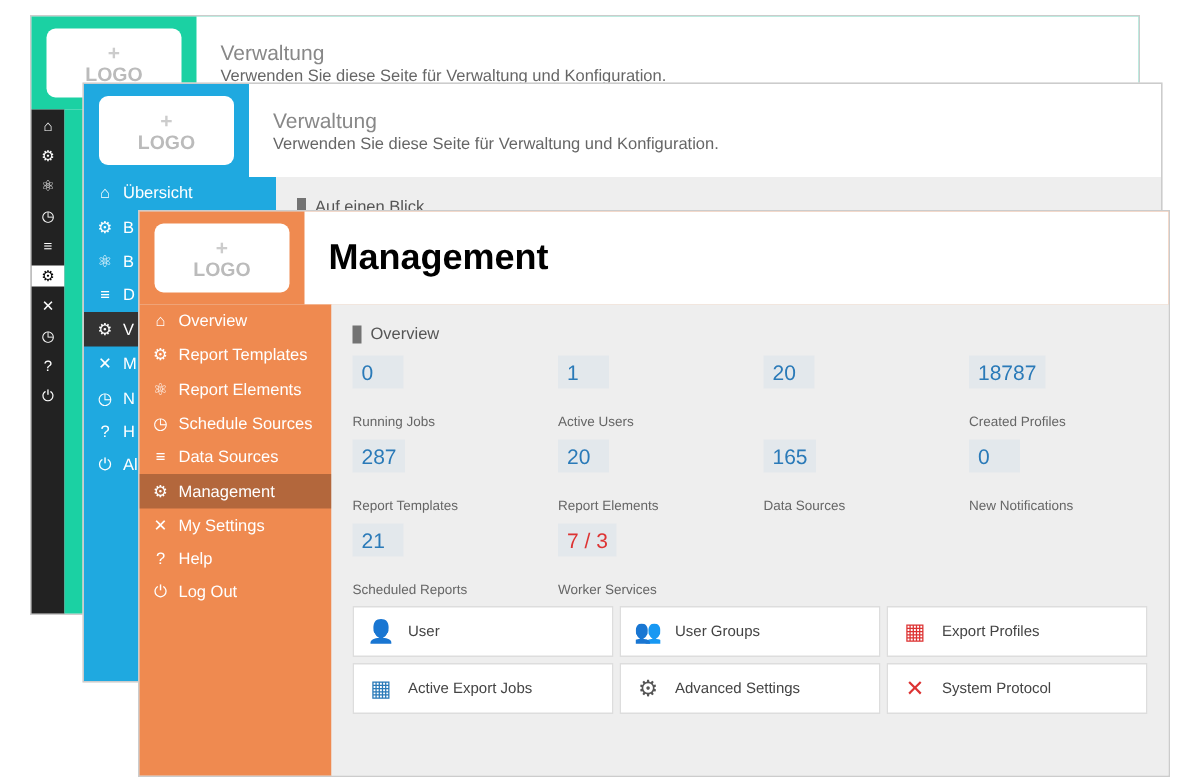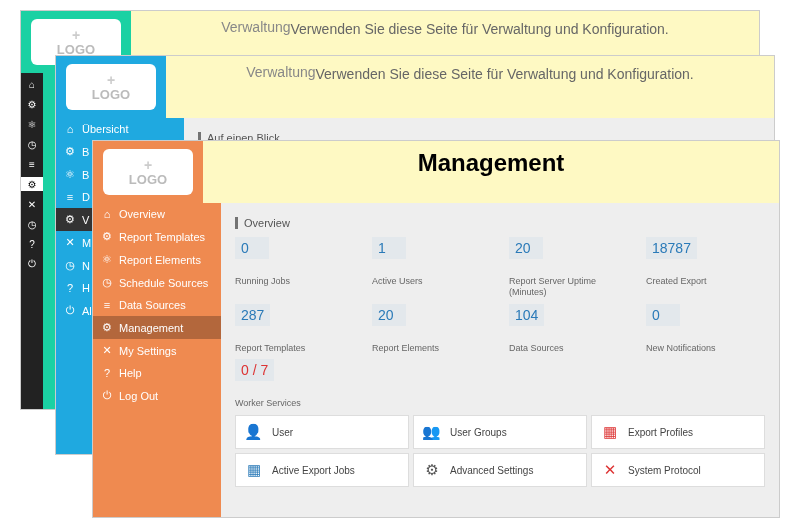--- a/index.html
+++ b/index.html
@@ -6,44 +6,44 @@
 body{background:#fff;width:800px;height:518px;position:relative;overflow:hidden}
 
 .win{position:absolute;background:#eee;border:1px solid #ccc}
 .win1{left:20px;top:10px;width:740px;height:400px}
 .win2{left:55px;top:55px;width:720px;height:400px}
 .win3{left:92px;top:140px;width:688px;height:378px}
 
 .topbar{display:flex;align-items:stretch;height:62px}
 .logo-box{background:#fff;border-radius:6px;margin:8px 10px;width:90px;display:flex;flex-direction:column;align-items:center;justify-content:center;color:#bbb;font-weight:700;font-size:13px}
 .logo-box .plus{font-size:14px;line-height:1;color:#ccc}
-.hdr{flex:1;background:#fef9c3;padding:8px 16px;display:flex;justify-content:center}
+.hdr{flex:1;background:#ffffff;padding:8px 16px;display:flex;flex-direction:column;justify-content:center}
 .hdr h1{font-size:14px;font-weight:400;color:#888}
-.hdr p{font-size:14px;color:#666;margin-top:2px}
+.hdr p{font-size:11px;color:#666;margin-top:2px}
 
 .w1-top{background:#1bd1a3}
 .w2-top{background:#1fa9e0}
 .w3-top{background:#ef8a50}
 
 .body-row{display:flex;height:calc(100% - 62px)}
 .rail{width:22px;background:#222;color:#fff;font-size:9px;display:flex;flex-direction:column;align-items:center;padding-top:4px;gap:6px}
 .rail span{width:14px;height:14px;display:flex;align-items:center;justify-content:center;font-size:10px}
 .rail .sel{background:#fff;color:#000;width:22px}
 
 .side{width:128px;color:#fff;font-size:11px}
 .side-green{background:#1bd1a3}
 .side-blue{background:#1fa9e0}
 .side-orange{background:#ef8a50}
 .side-item{display:flex;align-items:center;gap:6px;padding:5px 8px;cursor:pointer}
 .side-item .ic{width:12px;text-align:center;font-size:11px}
 .side-item.sel{background:rgba(0,0,0,.25)}
 .side-blue .side-item.sel{background:#333}
 
 .content{flex:1;background:#eee;padding:8px 14px;overflow:hidden}
-.sec-title{font-size:11px;color:#555;border-left:3px solid #737373;padding-left:6px;margin:6px 0 8px}
+.sec-title{font-size:11px;color:#555;border-left:6px solid #737373;padding-left:6px;margin:6px 0 8px}
 
 .stats{display:grid;grid-template-columns:repeat(4,1fr);gap:6px 18px}
 .stat-val{background:#e3e8ec;color:#2a7ab8;font-size:14px;padding:3px 6px;display:inline-block;min-width:34px}
 .stat-val.red{color:#d33}
 .stat-lbl{font-size:9px;color:#666;margin-top:17px;line-height:1.2}
 
 .tools{display:grid;grid-template-columns:repeat(3,1fr);gap:4px;margin-top:6px}
 .tool{background:#fff;border:1px solid #ddd;display:flex;align-items:center;gap:8px;padding:6px 8px;font-size:10px;color:#444}
 .tool .ticon{width:20px;height:20px;display:flex;align-items:center;justify-content:center;font-size:15px}
 </style>
@@ -182,27 +182,28 @@
       <div class="side-item">
           <span class="ic">⏻</span>
           <span>Log Out</span>
         </div>
     </div>
     <div class="content">
       <div class="sec-title">Overview</div>
       <div class="stats" id="stats-grid">
           <div><div class="stat-val">0</div><div class="stat-lbl">Running Jobs</div></div>
           <div><div class="stat-val">1</div><div class="stat-lbl">Active Users</div></div>
-          <div><div class="stat-val">20</div><div class="stat-lbl">Report Server Uptime (Minutes)</div></div>
-          <div><div class="stat-val">18787</div><div class="stat-lbl">Created Export</div></div>
+          <div><div class="stat-val">20</div></div>
+          <div><div class="stat-val">18787</div><div class="stat-lbl">Created Profiles</div></div>
           <div><div class="stat-val">287</div><div class="stat-lbl">Report Templates</div></div>
           <div><div class="stat-val">20</div><div class="stat-lbl">Report Elements</div></div>
-          <div><div class="stat-val">104</div><div class="stat-lbl">Data Sources</div></div>
+          <div><div class="stat-val">165</div><div class="stat-lbl">Data Sources</div></div>
           <div><div class="stat-val">0</div><div class="stat-lbl">New Notifications</div></div>
-          <div><div class="stat-val red">0 / 7</div><div class="stat-lbl">Worker Services</div></div>
+          <div><div class="stat-val">21</div><div class="stat-lbl">Scheduled Reports</div></div>
+          <div><div class="stat-val red">7 / 3</div><div class="stat-lbl">Worker Services</div></div>
         </div>
       <div class="tools" id="tools-grid">
           <div class="tool">
             <span class="ticon" style="color: rgb(42, 122, 184);">👤</span>
             <span>User</span>
           </div>
           <div class="tool">
             <span class="ticon" style="color: rgb(42, 122, 184);">👥</span>
             <span>User Groups</span>
           </div>

